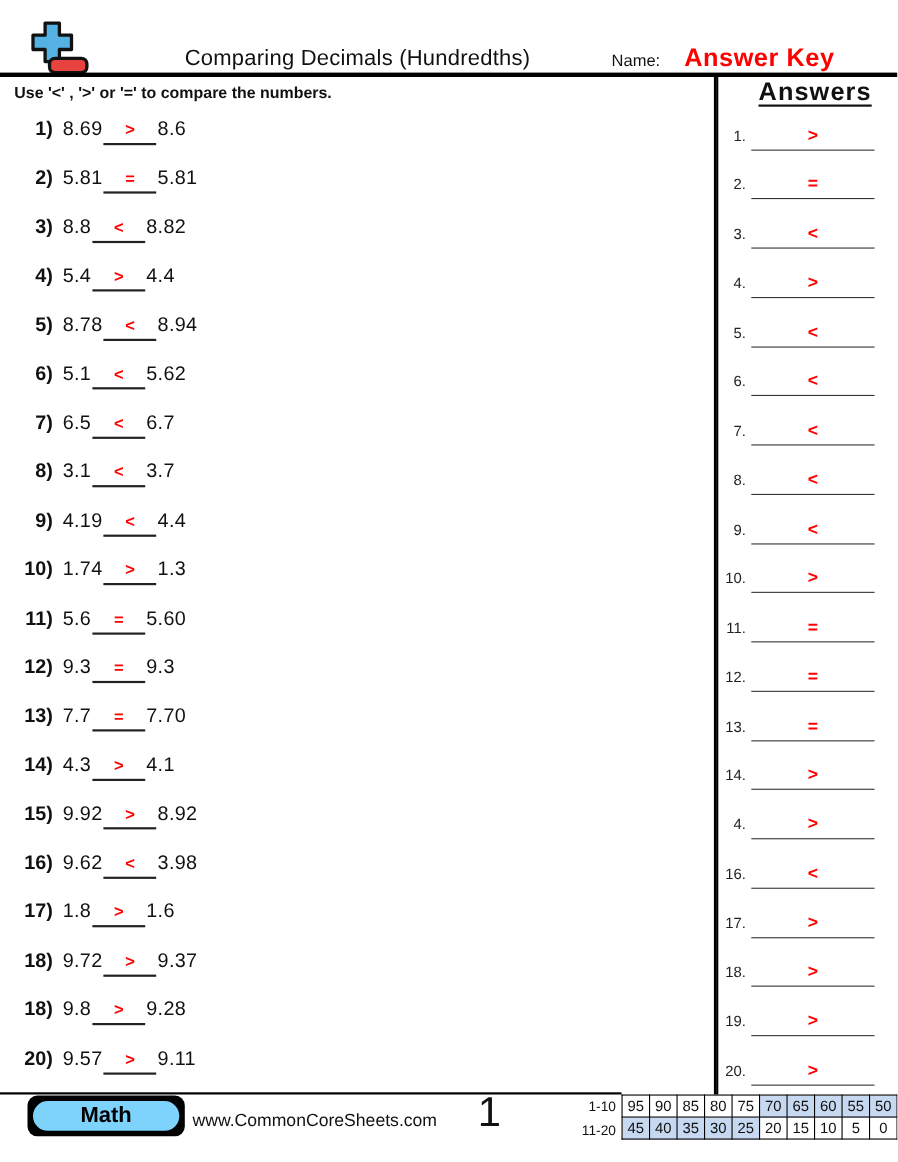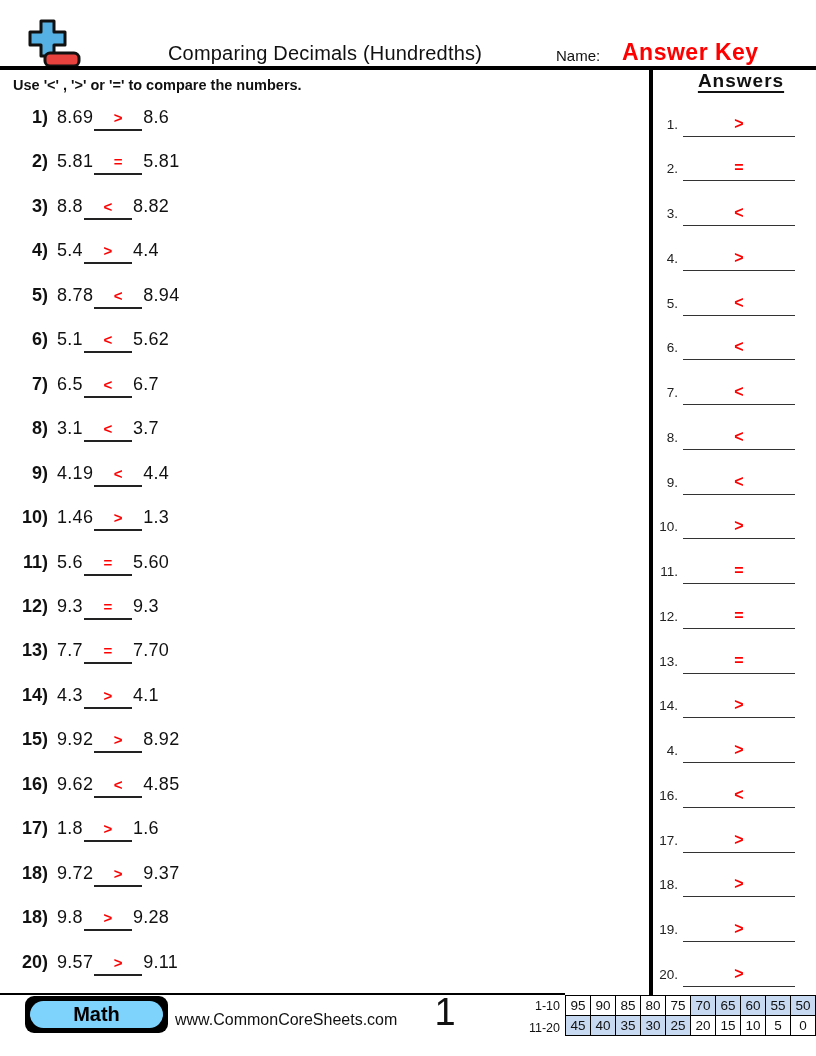--- a/index.html
+++ b/index.html
@@ -23,21 +23,21 @@
   
   .prow { position:absolute; left:12px; height:22px; line-height:22px; font-size:18px;
           white-space:nowrap; }
   .qnum { display:inline-block; width:36px; text-align:right; font-weight:bold; margin-right:9px; }
   .num  { letter-spacing:0.3px; }
   .pline { display:inline-block; width:48px; border-bottom:2px solid var(--line-dark);
            text-align:center; line-height:22px; margin:0 1px; }
   .psym { color:var(--accent-red); font-weight:bold; font-size:15px; }
   
   .answers-heading { position:absolute; left:666px; top:70px; width:150px; text-align:center;
-                     font-size:19px; font-weight:bold; letter-spacing:1px;
+                     font-size:23px; font-weight:bold; letter-spacing:1px;
                      text-decoration:underline; text-decoration-thickness:2px;
                      text-underline-offset:4px; }
   .aitem { position:absolute; left:652px; width:148px; white-space:nowrap; }
   .alabel { display:inline-block; width:26px; text-align:right; font-size:13.5px; color:#222; }
   .aline { display:inline-block; width:112px; margin-left:5px;
            border-bottom:1.6px solid #333; text-align:center; line-height:24px; height:24px; }
   .asym { color:var(--accent-red); font-weight:bold; font-size:16px; }
   
   .footer-rule { position:absolute; left:0; top:993px; width:565px; height:2px; background:#000; }
   .math-badge { position:absolute; left:25px; top:996px; width:143px; height:37px;
@@ -75,27 +75,27 @@
   <div id="problems">
       <div class="prow" style="top: 106px;"><span class="qnum">1)</span><span class="num">8.69</span><span class="pline"><span class="psym">&gt;</span></span><span class="num">8.6</span></div>
       <div class="prow" style="top: 150.45px;"><span class="qnum">2)</span><span class="num">5.81</span><span class="pline"><span class="psym">=</span></span><span class="num">5.81</span></div>
       <div class="prow" style="top: 194.9px;"><span class="qnum">3)</span><span class="num">8.8</span><span class="pline"><span class="psym">&lt;</span></span><span class="num">8.82</span></div>
       <div class="prow" style="top: 239.35px;"><span class="qnum">4)</span><span class="num">5.4</span><span class="pline"><span class="psym">&gt;</span></span><span class="num">4.4</span></div>
       <div class="prow" style="top: 283.8px;"><span class="qnum">5)</span><span class="num">8.78</span><span class="pline"><span class="psym">&lt;</span></span><span class="num">8.94</span></div>
       <div class="prow" style="top: 328.25px;"><span class="qnum">6)</span><span class="num">5.1</span><span class="pline"><span class="psym">&lt;</span></span><span class="num">5.62</span></div>
       <div class="prow" style="top: 372.7px;"><span class="qnum">7)</span><span class="num">6.5</span><span class="pline"><span class="psym">&lt;</span></span><span class="num">6.7</span></div>
       <div class="prow" style="top: 417.15px;"><span class="qnum">8)</span><span class="num">3.1</span><span class="pline"><span class="psym">&lt;</span></span><span class="num">3.7</span></div>
       <div class="prow" style="top: 461.6px;"><span class="qnum">9)</span><span class="num">4.19</span><span class="pline"><span class="psym">&lt;</span></span><span class="num">4.4</span></div>
-      <div class="prow" style="top: 506.05px;"><span class="qnum">10)</span><span class="num">1.46</span><span class="pline"><span class="psym">&gt;</span></span><span class="num">1.3</span></div>
+      <div class="prow" style="top: 506.05px;"><span class="qnum">10)</span><span class="num">1.74</span><span class="pline"><span class="psym">&gt;</span></span><span class="num">1.3</span></div>
       <div class="prow" style="top: 550.5px;"><span class="qnum">11)</span><span class="num">5.6</span><span class="pline"><span class="psym">=</span></span><span class="num">5.60</span></div>
       <div class="prow" style="top: 594.95px;"><span class="qnum">12)</span><span class="num">9.3</span><span class="pline"><span class="psym">=</span></span><span class="num">9.3</span></div>
       <div class="prow" style="top: 639.4px;"><span class="qnum">13)</span><span class="num">7.7</span><span class="pline"><span class="psym">=</span></span><span class="num">7.70</span></div>
       <div class="prow" style="top: 683.85px;"><span class="qnum">14)</span><span class="num">4.3</span><span class="pline"><span class="psym">&gt;</span></span><span class="num">4.1</span></div>
       <div class="prow" style="top: 728.3px;"><span class="qnum">15)</span><span class="num">9.92</span><span class="pline"><span class="psym">&gt;</span></span><span class="num">8.92</span></div>
-      <div class="prow" style="top: 772.75px;"><span class="qnum">16)</span><span class="num">9.62</span><span class="pline"><span class="psym">&lt;</span></span><span class="num">4.85</span></div>
+      <div class="prow" style="top: 772.75px;"><span class="qnum">16)</span><span class="num">9.62</span><span class="pline"><span class="psym">&lt;</span></span><span class="num">3.98</span></div>
       <div class="prow" style="top: 817.2px;"><span class="qnum">17)</span><span class="num">1.8</span><span class="pline"><span class="psym">&gt;</span></span><span class="num">1.6</span></div>
       <div class="prow" style="top: 861.65px;"><span class="qnum">18)</span><span class="num">9.72</span><span class="pline"><span class="psym">&gt;</span></span><span class="num">9.37</span></div>
       <div class="prow" style="top: 906.1px;"><span class="qnum">18)</span><span class="num">9.8</span><span class="pline"><span class="psym">&gt;</span></span><span class="num">9.28</span></div>
       <div class="prow" style="top: 950.55px;"><span class="qnum">20)</span><span class="num">9.57</span><span class="pline"><span class="psym">&gt;</span></span><span class="num">9.11</span></div>
     </div>
 
   <div class="answers-heading">Answers</div>
   <div id="answers">
       <div class="aitem" style="top: 111.5px;"><span class="alabel">1.</span><span class="aline"><span class="asym">&gt;</span></span></div>
       <div class="aitem" style="top: 156.25px;"><span class="alabel">2.</span><span class="aline"><span class="asym">=</span></span></div>

